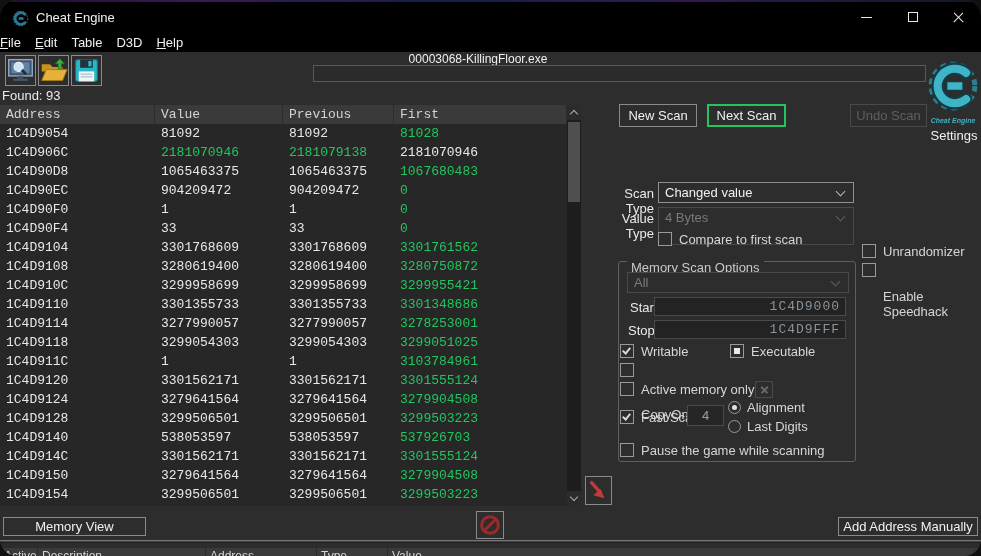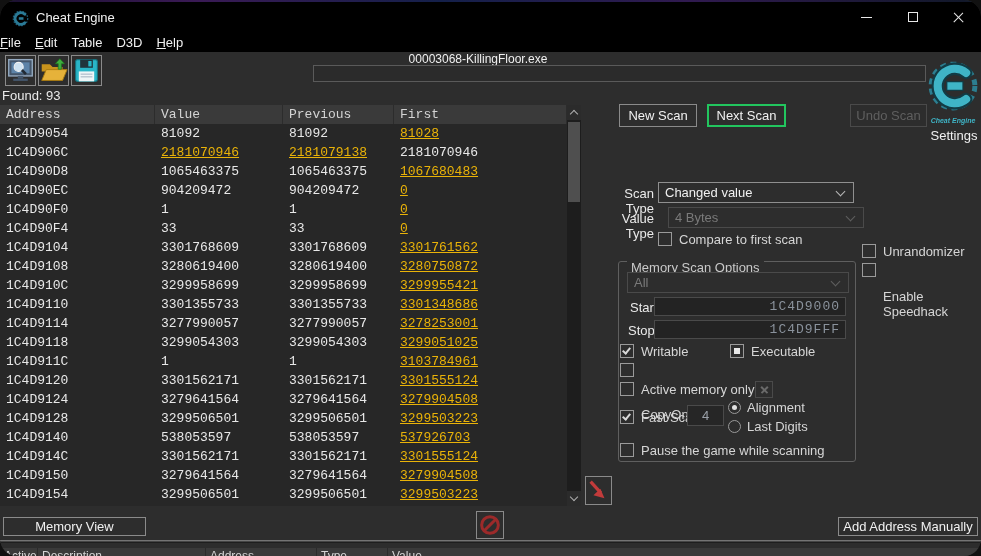--- a/index.html
+++ b/index.html
@@ -32,21 +32,21 @@
   #progress-box { position:absolute; left:313px; top:65px; width:613px; height:17px; background:#2b2b2b; border:1px solid #5a5a5a; }
   #found-label { position:absolute; left:2px; top:88px; font-size:13px; color:#eaeaea; }
   
   #results { position:absolute; left:0; top:105px; width:567px; height:401px; background:#272727;
     font-family:"Liberation Mono", monospace; font-size:13px; }
   #results-header { display:flex; height:19px; background:#3a3a3a; color:#d4d4d4; }
   .hcell { line-height:19px; padding-left:6px; border-right:1px solid #2c2c2c; overflow:hidden; }
   .trow { display:flex; height:19px; }
   .tcell { line-height:19px; padding-left:6px; overflow:hidden; white-space:nowrap; color:#e8e8e8; }
   .c0 { width:155px; } .c1 { width:128px; } .c2 { width:111px; } .c3 { width:173px; }
-  .red { color:#eab308;text-decoration:underline; }
+  .red { color:#22c55e; }
   
   #vscroll { position:absolute; left:567px; top:105px; width:14px; height:401px; background:#1d1d1d; }
   .sb-btn { position:absolute; left:0; width:14px; height:15px; background:#2b2b2b; }
   #sb-up { top:0; } #sb-down { top:386px; }
   .chev { position:absolute; width:6px; height:6px; border-left:1.6px solid #aeaeae; border-bottom:1.6px solid #aeaeae; }
   .chev-up { left:4px; top:6px; transform:rotate(135deg); }
   .chev-dn { left:4px; top:3px; transform:rotate(-45deg); }
   #sb-thumb { position:absolute; left:1px; top:17px; width:12px; height:80px; background:#4f4f4f; }
   
   #arrow-btn { position:absolute; left:585px; top:476px; width:27px; height:29px; background:#2d2d2d; border:1px solid #8a8a8a; }
@@ -60,21 +60,21 @@
   #ce-caption { position:absolute; left:926px; top:117px; width:54px; text-align:center;
     color:#3fb4c6; font-size:7px; font-style:italic; font-weight:bold; }
   #settings-label { position:absolute; left:928px; top:128px; width:52px; text-align:center; color:#f0f0f0; }
   .flabel { position:absolute; color:#eaeaea; font-size:13px; }
   #scan-type-label { left:602px; top:186px; width:52px; text-align:right; }
   #value-type-label { left:596px; top:211px; width:58px; text-align:right; }
   .dropdown { position:absolute; background:#2d2d2d; border:1px solid #8f8f8f; color:#f0f0f0;
     font-size:13px; padding-left:6px; }
   .dropdown.disabled { border-color:#4a4a4a; color:#7a7a7a; }
   #scan-type-dd { left:658px; top:182px; width:196px; height:21px; line-height:19px; }
-  #value-type-dd { left:658px; top:207px; width:196px; height:21px; line-height:19px;margin-left:10px; }
+  #value-type-dd { left:658px; top:207px; width:196px; height:38px; line-height:19px; }
   #region-dd { left:627px; top:272px; width:222px; height:21px; line-height:19px; }
   .dd-chev { position:absolute; right:9px; top:5px; width:7px; height:7px;
     border-left:1.6px solid #b8b8b8; border-bottom:1.6px solid #b8b8b8; transform:rotate(-45deg); }
   .dropdown.disabled .dd-chev { border-color:#5f5f5f; }
   
   .cb { position:absolute; width:14px; height:14px; background:#2d2d2d; border:1px solid #9a9a9a; }
   .cb .tick { position:absolute; left:3px; top:1px; width:5px; height:8px;
     border-right:2px solid #d8d8d8; border-bottom:2px solid #d8d8d8; transform:rotate(40deg); }
   .cb .partial { position:absolute; left:3px; top:3px; width:6px; height:6px; background:#e8e8e8; }
   .cblabel { position:absolute; color:#d6d6d6; font-size:13px; }

